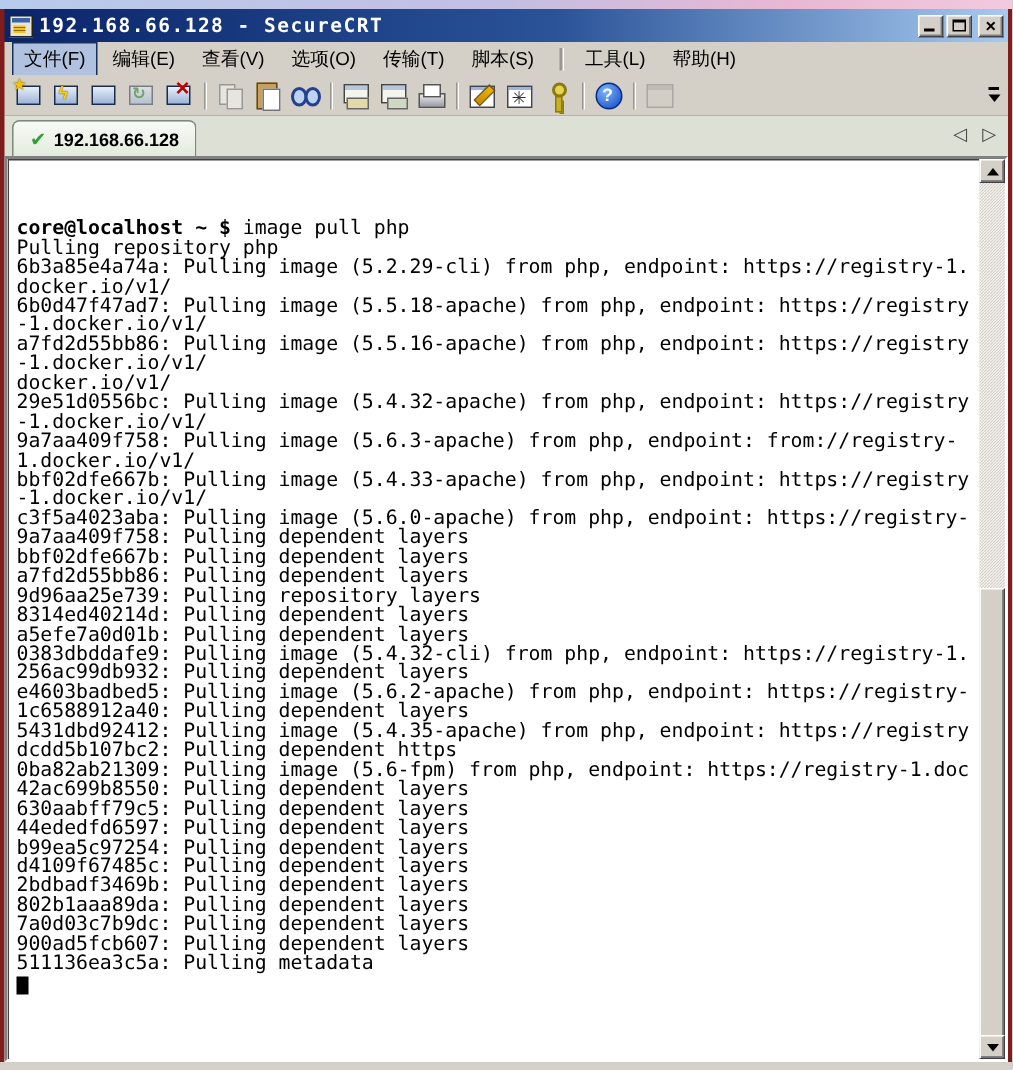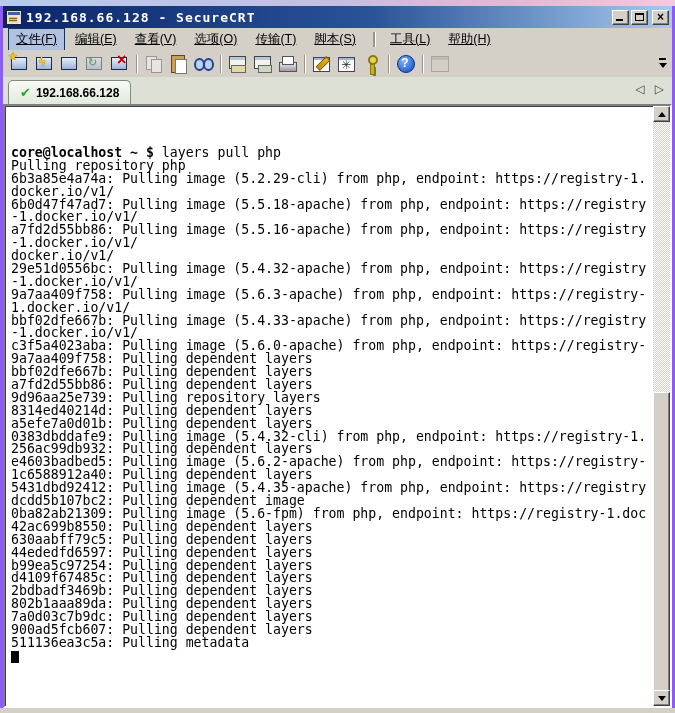--- a/index.html
+++ b/index.html
@@ -1,17 +1,17 @@
 <!DOCTYPE html>
 <html><head>
 <meta charset="utf-8">
 <style>
   html,body{margin:0;padding:0;background:#fff;}
   *{box-sizing:border-box;}
-  #screen{position:relative;width:675px;height:713px;background:#8b5cf6;overflow:hidden;
+  #screen{position:relative;width:675px;height:713px;background:#7f1d1d;overflow:hidden;
     font-family:"Liberation Sans","DejaVu Sans",sans-serif;}
 
   
   .top-strip{position:absolute;left:0;top:0;width:675px;height:6px;
     background:linear-gradient(90deg,#b7cbec 0%,#c3bfe2 50%,#e9b7d3 78%,#f2cadf 100%);}
   .titlebar{position:absolute;left:3px;right:3px;top:6px;height:22px;
     background:linear-gradient(90deg,#0a246a 0%,#2a5398 55%,#a6caf0 100%);
     display:flex;align-items:center;padding:0 3px;}
   .app-icon{width:16px;height:15px;position:relative;margin-right:4px;flex:0 0 auto;
     background:#e8e4da;border:1px solid #222;}
@@ -24,21 +24,21 @@
   .wbtn{width:17px;height:15px;background:#d4d0c8;border:1px solid;padding:0;
     border-color:#fff #404040 #404040 #fff;box-shadow:inset -1px -1px 0 #808080;position:relative;cursor:default;}
   .wbtn.close{margin-left:2px;}
   .g-min{position:absolute;left:3px;bottom:3px;width:7px;height:2px;background:#000;}
   .g-max{position:absolute;left:3px;top:2px;width:9px;height:8px;border:1px solid #000;border-top-width:2px;}
   .g-x{position:absolute;left:0;top:-1px;width:100%;text-align:center;
     font:bold 12px/15px "Liberation Sans",sans-serif;color:#000;}
 
   
   .menubar{position:absolute;left:3px;right:3px;top:28px;height:22px;background:#d4d0c8;
-    display:flex;align-items:center;padding-left:5px;font-size:12.5px;color:#000;text-decoration:underline;}
+    display:flex;align-items:center;padding-left:5px;font-size:12.5px;color:#000;}
   .mitem{padding:2px 7px;margin-right:2px;border:1px solid transparent;white-space:nowrap;}
   .mitem.hl{background:#b0c2e0;border-color:#16325c;}
   .msep{width:2px;height:15px;background:#9a968e;box-shadow:1px 0 0 #fff;margin:0 7px;padding:0;}
 
   
   .toolbar{position:absolute;left:3px;right:3px;top:50px;height:27px;background:#d4d0c8;
     display:flex;align-items:center;padding-left:4px;}
   .tbicon{position:relative;width:23px;height:22px;margin:0 1px;flex:0 0 auto;}
   .tbicon.sep{width:7px;}
   .sep::before{content:"";position:absolute;left:3px;top:2px;bottom:2px;width:1px;
@@ -198,50 +198,50 @@
       <span class="tablabel">192.168.66.128</span>
     </div>
     <div class="tabscroll">
       <span>◁</span>
       <span>▷</span>
     </div>
   </div>
 
   <div class="termwrap">
     <div class="termtext">
-      <div class="tline promptline"><b>core@localhost ~ $ </b><span>layers pull php</span></div>
+      <div class="tline promptline"><b>core@localhost ~ $ </b><span>image pull php</span></div>
       <div>
 
       <div class="tline">Pulling repository php</div>
           <div class="tline">6b3a85e4a74a: Pulling image (5.2.29-cli) from php, endpoint: https://registry-1.</div>
           <div class="tline">docker.io/v1/</div>
           <div class="tline">6b0d47f47ad7: Pulling image (5.5.18-apache) from php, endpoint: https://registry</div>
           <div class="tline">-1.docker.io/v1/</div>
           <div class="tline">a7fd2d55bb86: Pulling image (5.5.16-apache) from php, endpoint: https://registry</div>
           <div class="tline">-1.docker.io/v1/</div>
           <div class="tline">docker.io/v1/</div>
           <div class="tline">29e51d0556bc: Pulling image (5.4.32-apache) from php, endpoint: https://registry</div>
           <div class="tline">-1.docker.io/v1/</div>
-          <div class="tline">9a7aa409f758: Pulling image (5.6.3-apache) from php, endpoint: https://registry-</div>
+          <div class="tline">9a7aa409f758: Pulling image (5.6.3-apache) from php, endpoint: from://registry-</div>
           <div class="tline">1.docker.io/v1/</div>
           <div class="tline">bbf02dfe667b: Pulling image (5.4.33-apache) from php, endpoint: https://registry</div>
           <div class="tline">-1.docker.io/v1/</div>
           <div class="tline">c3f5a4023aba: Pulling image (5.6.0-apache) from php, endpoint: https://registry-</div>
           <div class="tline">9a7aa409f758: Pulling dependent layers</div>
           <div class="tline">bbf02dfe667b: Pulling dependent layers</div>
           <div class="tline">a7fd2d55bb86: Pulling dependent layers</div>
           <div class="tline">9d96aa25e739: Pulling repository layers</div>
           <div class="tline">8314ed40214d: Pulling dependent layers</div>
           <div class="tline">a5efe7a0d01b: Pulling dependent layers</div>
           <div class="tline">0383dbddafe9: Pulling image (5.4.32-cli) from php, endpoint: https://registry-1.</div>
           <div class="tline">256ac99db932: Pulling dependent layers</div>
           <div class="tline">e4603badbed5: Pulling image (5.6.2-apache) from php, endpoint: https://registry-</div>
           <div class="tline">1c6588912a40: Pulling dependent layers</div>
           <div class="tline">5431dbd92412: Pulling image (5.4.35-apache) from php, endpoint: https://registry</div>
-          <div class="tline">dcdd5b107bc2: Pulling dependent image</div>
+          <div class="tline">dcdd5b107bc2: Pulling dependent https</div>
           <div class="tline">0ba82ab21309: Pulling image (5.6-fpm) from php, endpoint: https://registry-1.doc</div>
           <div class="tline">42ac699b8550: Pulling dependent layers</div>
           <div class="tline">630aabff79c5: Pulling dependent layers</div>
           <div class="tline">44ededfd6597: Pulling dependent layers</div>
           <div class="tline">b99ea5c97254: Pulling dependent layers</div>
           <div class="tline">d4109f67485c: Pulling dependent layers</div>
           <div class="tline">2bdbadf3469b: Pulling dependent layers</div>
           <div class="tline">802b1aaa89da: Pulling dependent layers</div>
           <div class="tline">7a0d03c7b9dc: Pulling dependent layers</div>
           <div class="tline">900ad5fcb607: Pulling dependent layers</div>

